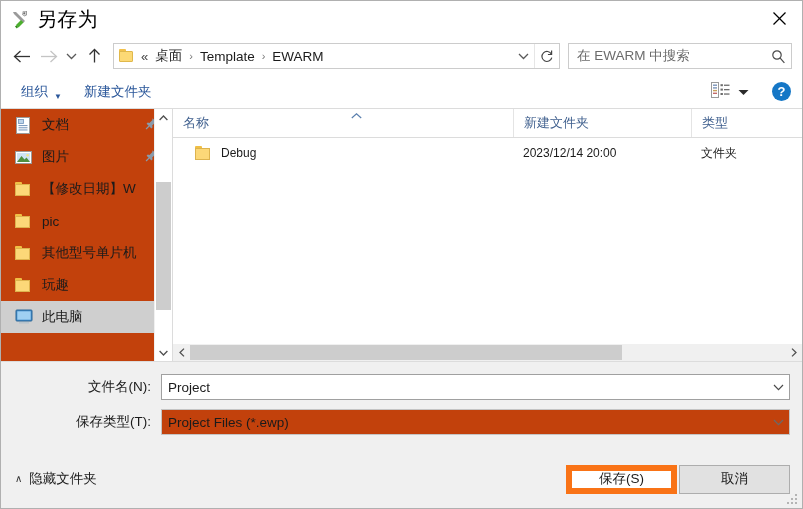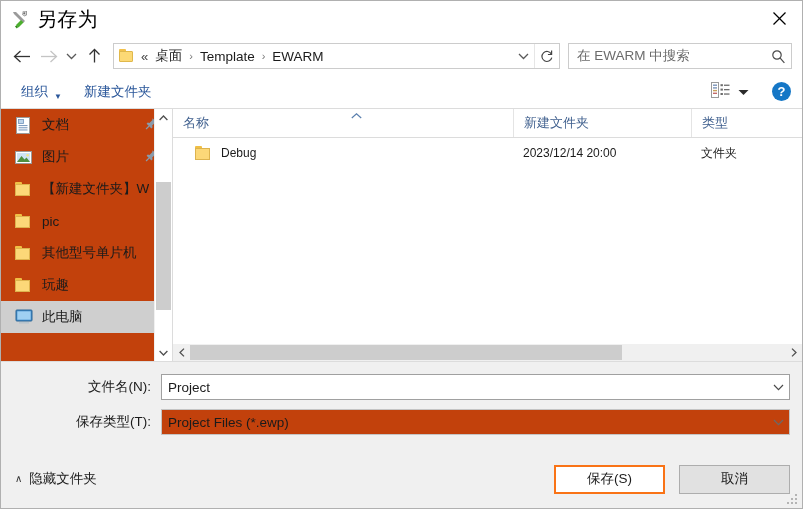--- a/index.html
+++ b/index.html
@@ -408,22 +408,22 @@
     display: flex;
     align-items: center;
     justify-content: center;
     box-sizing: border-box;
     background: #e1e1e1;
     border: 1px solid #adadad;
     white-space: nowrap;
   }
   .btn.default {
     background: #ffffff;
-    border: 2px solid #f97316;
-    margin-right: 14px;
+    border: 6px solid #f97316;
+    margin-right: 2px;
   }
   .grip {
     position: absolute;
     right: 3px;
     bottom: 2px;
     width: 12px;
     height: 12px;
   }
   .grip i {
     position: absolute;
@@ -597,21 +597,21 @@
         </span>
       </div>
 
       <div class="side-item">
         <span class="side-ico">
           <span class="folder-ico">
               <span class="tab"></span>
               <span class="body"></span>
             </span>
         </span>
-        <span class="side-label">【新建文件夹】W</span>
+        <span class="side-label">【修改日期】W</span>
       </div>
 
       <div class="side-item">
         <span class="side-ico">
           <span class="folder-ico">
               <span class="tab"></span>
               <span class="body"></span>
             </span>
         </span>
         <span class="side-label">pic</span>

